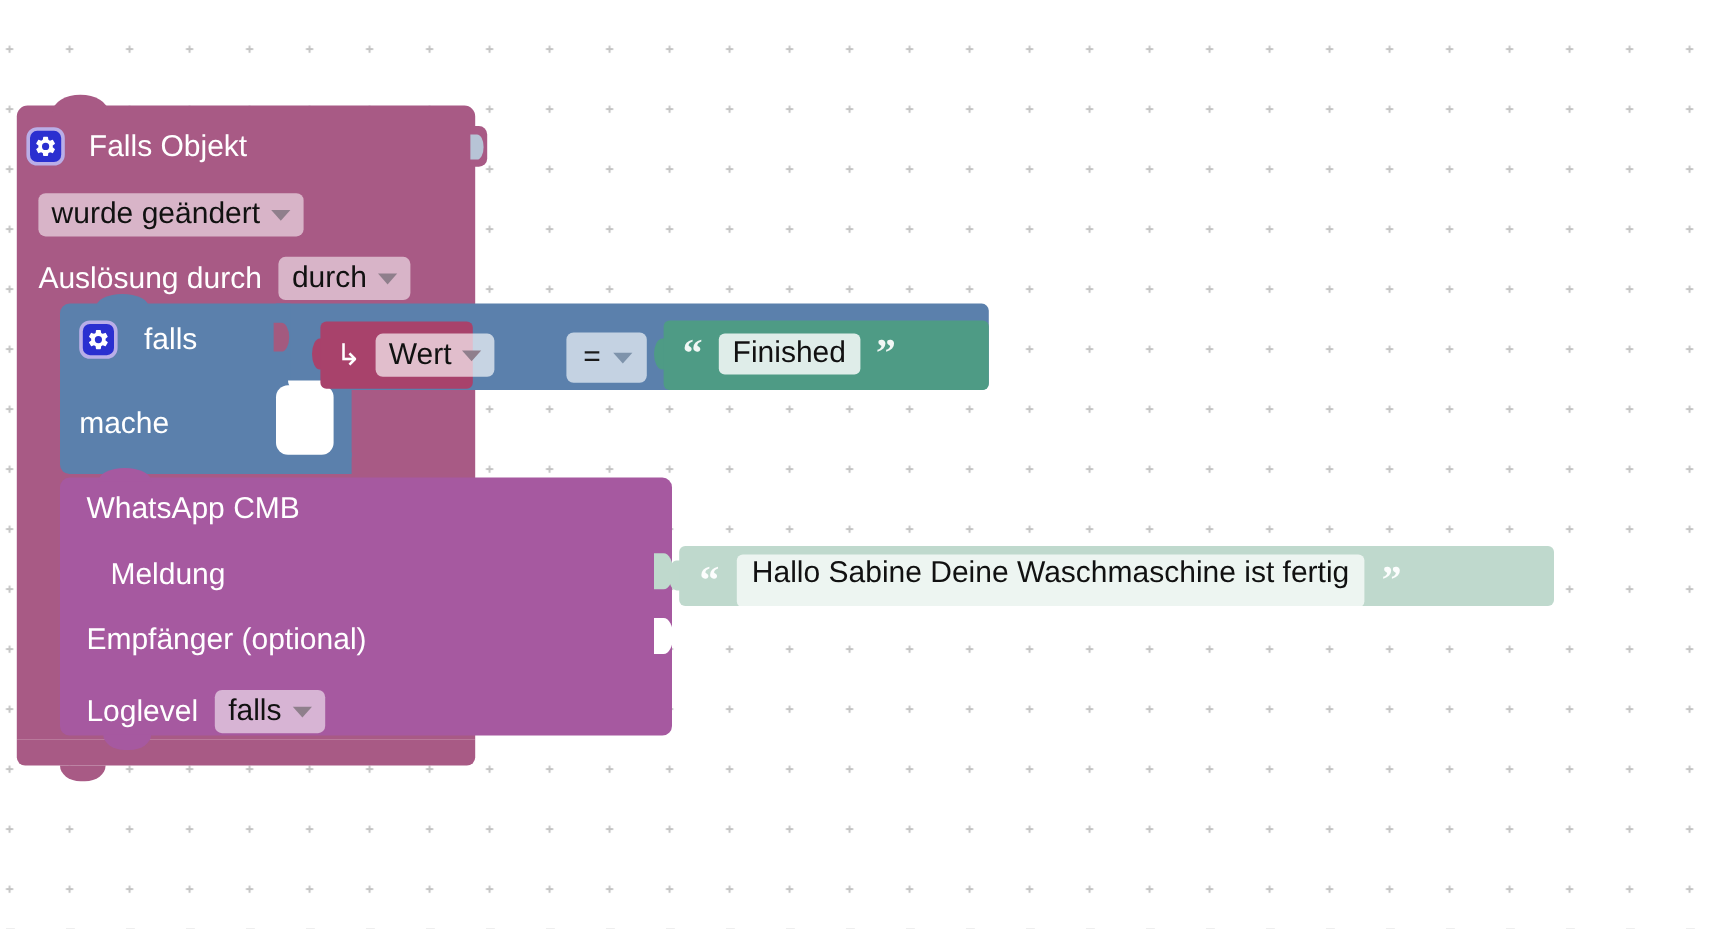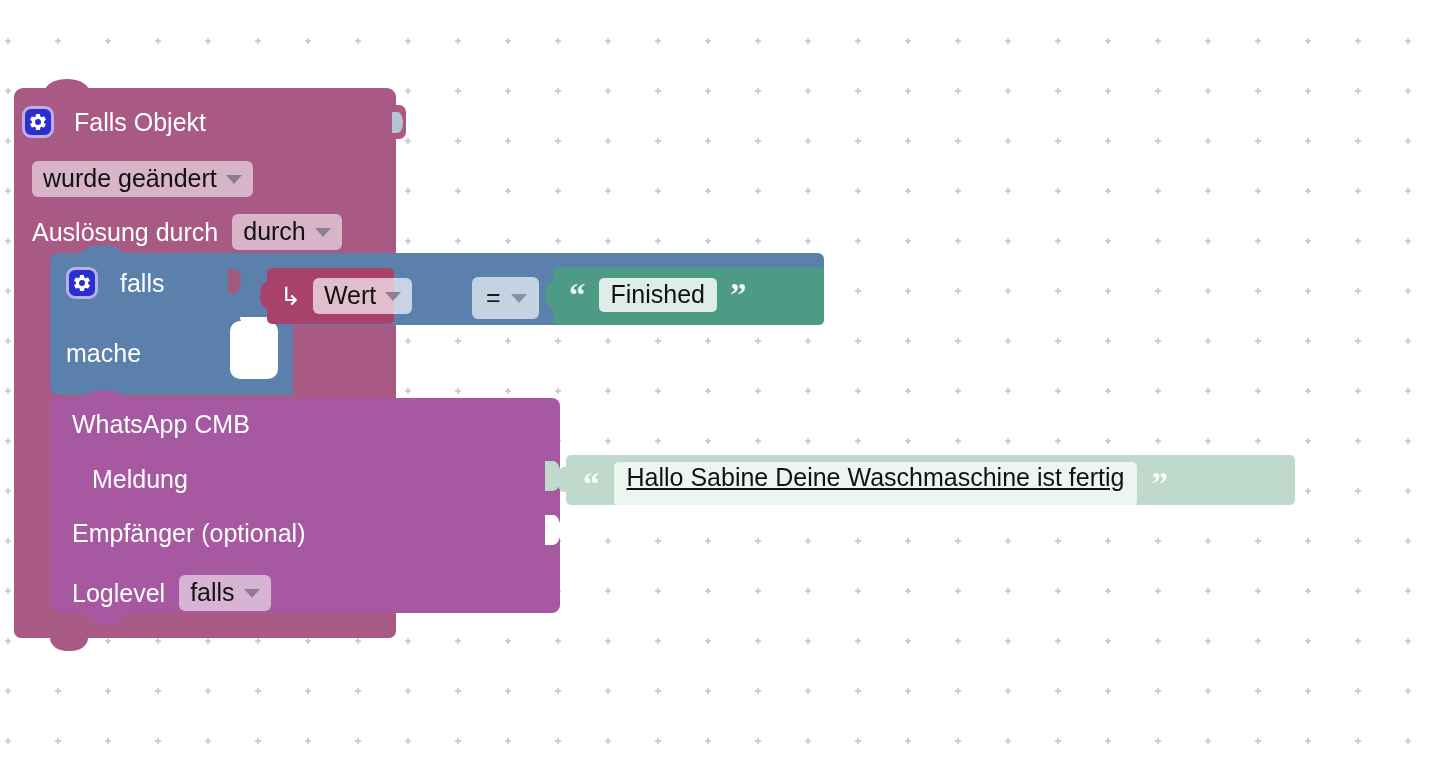--- a/index.html
+++ b/index.html
@@ -352,21 +352,20 @@
     background: #BFD9CD;
     border-radius: 60% 0 0 60%;
   }
   #message-inner {
     position: absolute; left: 26px; top: 7px;
     gap: 14px;
   }
   #message-field {
     background: rgba(255,255,255,0.72);
     padding: 3px 13px 16px 13px;
-    text-decoration: underline;
   }
   .quote-mint { color: rgba(255,255,255,0.95); }
 
   
   #trigger-block { z-index: 10; }
   #objektid-block { z-index: 11; }
   #falls-block   { z-index: 20; }
   #whatsapp-block{ z-index: 30; }
   #message-block { z-index: 31; }
 </style>

